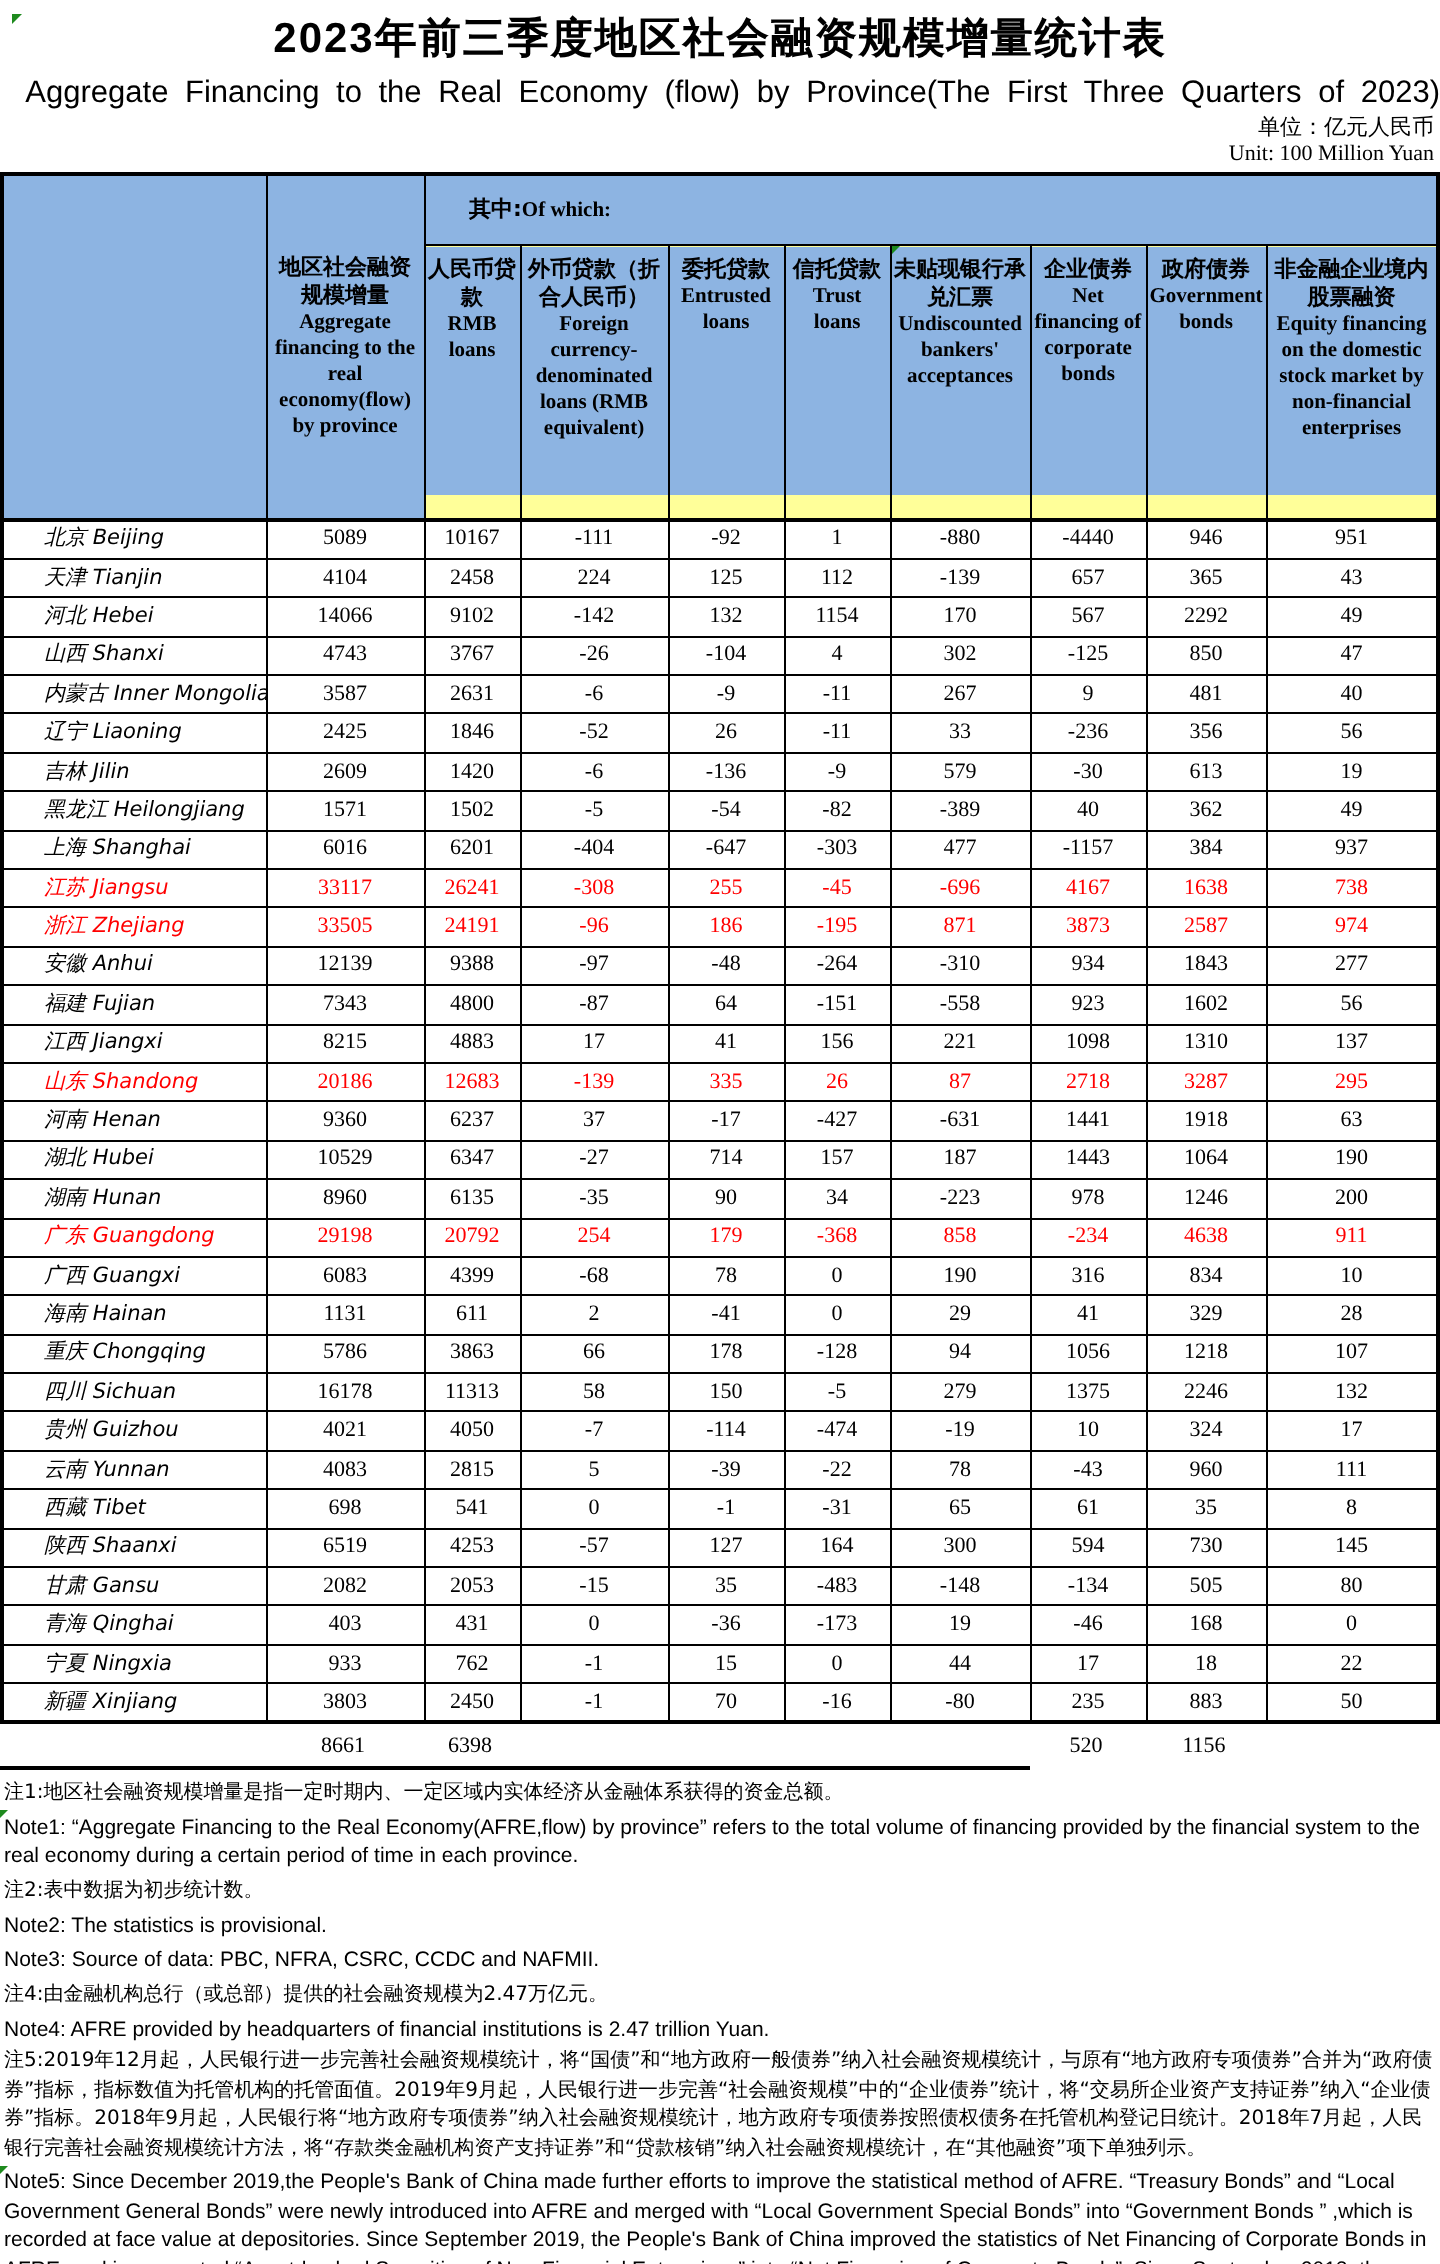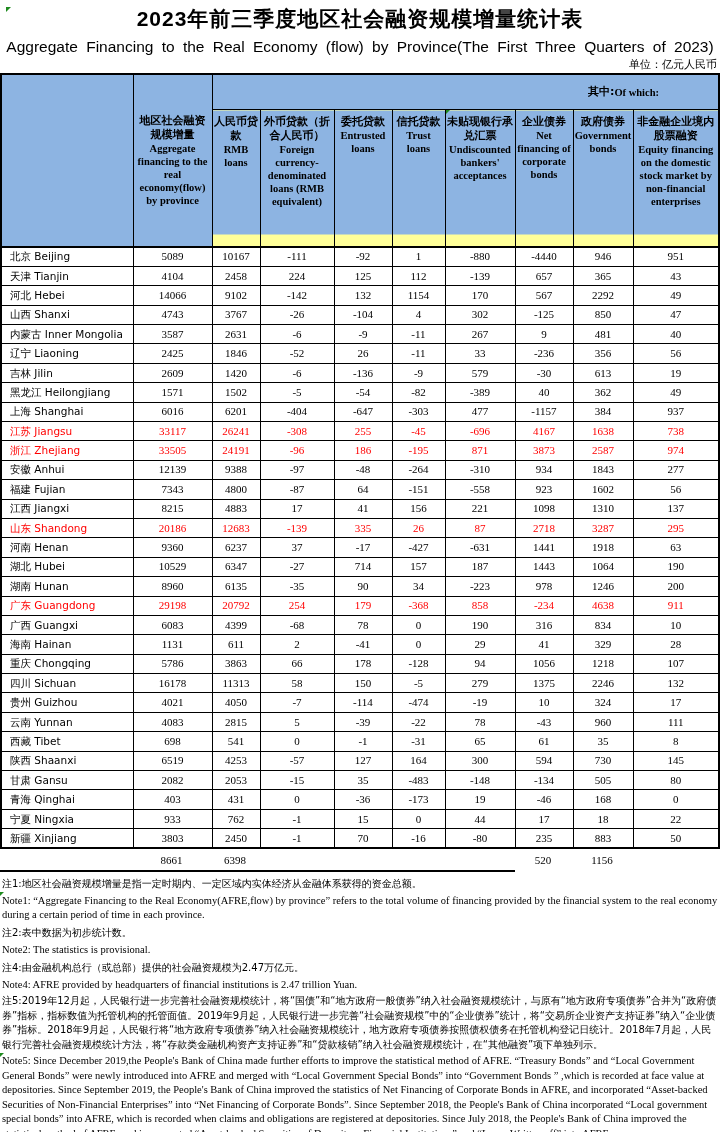--- a/index.html
+++ b/index.html
@@ -4,75 +4,76 @@
 <style>
   html,body{margin:0;padding:0;}
   body{
     width:720px;height:1132px;overflow:hidden;background:#fff;position:relative;
     font-family:"Liberation Serif","DejaVu Serif",serif;color:#000;
   }
   .page-flag{position:absolute;left:6px;top:7px;width:0;height:0;
     border-top:5px solid #1e8a1e;border-right:5px solid transparent;}
   .title{margin:5px 0 0;text-align:center;font-size:21px;font-weight:bold;
     font-family:"Liberation Sans","DejaVu Sans",sans-serif;letter-spacing:1px;}
-  .subtitle{margin:5px 0 0;text-align:center;font-size:15.5px;
+  .subtitle{margin:5px 0 0;text-align:right;font-size:15.5px;
     font-family:"Liberation Sans","DejaVu Sans",sans-serif;word-spacing:4px;}
   .units{text-align:right;font-size:11px;line-height:13px;margin:2px 3px 2px 0;}
 
   table.data-table{width:720px;border-collapse:collapse;table-layout:fixed;
     border:2.5px solid #000;}
   .data-table th,.data-table td{border:1px solid #000;overflow:hidden;}
   
   thead th{font-weight:bold;vertical-align:top;padding:2px 1px;
     background:linear-gradient(to bottom,#8db4e2 calc(100% - 12px),#ffff99 calc(100% - 12px));}
   thead tr.ofwhich-row th{height:30px;vertical-align:middle;background:#8db4e2;}
   thead tr.ofwhich-row th.span-head{background:#8db4e2;}
   thead th.rowspan2{vertical-align:middle;
     background:linear-gradient(to bottom,#8db4e2 calc(100% - 12px),#ffff99 calc(100% - 12px));}
   thead tr.sub-row th{height:129px;padding-top:5px;}
   .hzh{font-size:11px;line-height:14px;font-family:"DejaVu Sans",sans-serif;font-weight:bold;}
   .hen{font-size:10.5px;line-height:13px;font-family:"Liberation Serif","DejaVu Serif",serif;font-weight:bold;}
-  .ofwhich-flex{display:flex;justify-content:flex-end;align-items:center;
-    padding:0 58px 0 6px;font-size:11px;font-weight:bold;}
+  .ofwhich-flex{display:flex;justify-content:flex-start;align-items:center;
+    padding:0 58px 0 21px;font-size:11px;font-weight:bold;}
   .ofwhich-flex .hen{font-weight:bold;}
   th.undiscounted{position:relative;}
   .corner-flag{position:absolute;left:0;top:0;width:0;height:0;
     border-top:4px solid #1e8a1e;border-right:4px solid transparent;}
   
   tbody tr{height:19.4px;}
   tbody th,tbody td{font-size:11px;line-height:13px;font-weight:normal;padding:0 2px;}
-  tbody th{text-align:left;padding-left:8px;font-family:"DejaVu Sans",sans-serif;font-size:10.5px;white-space:nowrap;}
+  tbody th{text-align:left;padding-left:20px;font-family:"DejaVu Sans",sans-serif;font-size:10.5px;white-space:nowrap;font-style:italic;}
   tbody td{text-align:center;font-family:"Liberation Serif","DejaVu Serif",serif;}
   tbody tr:first-child th,tbody tr:first-child td{border-top:2px solid #000;}
   tbody tr.red th,tbody tr.red td{color:#ff0000;margin-left:20px;}
   
   .totals{display:flex;height:21px;align-items:center;font-size:11px;}
   .totals .tcell{text-align:center;}
   .tcell.c0{width:132px}.tcell.c1{width:79px}.tcell.c2{width:48px}.tcell.c3{width:74px}
   .tcell.c4{width:58px}.tcell.c5{width:53px}.tcell.c6{width:70px}.tcell.c7{width:58px}
   .tcell.c8{width:60px}.tcell.c9{width:86px}
   .totals-underline{width:515px;height:0;border-top:2px solid #000;}
   
   .notes{margin:1px 0 0 2px;}
   .note{margin:0;padding-top:4px;font-size:10.5px;line-height:14px;position:relative;}
   .note.zh{font-family:"DejaVu Sans",sans-serif;font-weight:normal;font-size:10px;}
-  .note.en{font-family:Liberation Serif, serif;padding-top:3px;}
+  .note.en{font-family:Liberation Sans, sans-serif;padding-top:3px;}
   .note.tight{padding-top:2px;line-height:14.5px;}
   .note-flag{position:absolute;left:-2px;top:1px;width:0;height:0;
     border-top:4px solid #1e8a1e;border-right:4px solid transparent;}
 </style>
 </head>
 <body>
 
 <div class="page-flag"></div>
 
 <h1 class="title">2023年前三季度地区社会融资规模增量统计表</h1>
 <div class="subtitle">Aggregate Financing to the Real Economy (flow)  by Province(The First Three Quarters of 2023)</div>
 <div class="units">
   <div>单位：亿元人民币</div>
+  <div>Unit: 100 Million Yuan</div>
 </div>
 
 <table class="data-table">
   <colgroup>
     <col style="width:132px">
       <col style="width:79px">
       <col style="width:48px">
       <col style="width:74px">
     <col style="width:58px">
       <col style="width:53px">
@@ -519,17 +520,18 @@
     <div class="tcell c8">1156</div>
     <div class="tcell c9"></div>
   </div>
 <div class="totals-underline"></div>
 
 <div class="notes">
     <p class="note zh">注1:地区社会融资规模增量是指一定时期内、一定区域内实体经济从金融体系获得的资金总额。</p>
     <p class="note en"><span class="note-flag"></span>Note1: “Aggregate Financing to the Real Economy(AFRE,flow) by province” refers to the total volume of financing provided by the financial system to the real economy during a certain period of time in each province.</p>
     <p class="note zh">注2:表中数据为初步统计数。</p>
     <p class="note en">Note2: The statistics is provisional.</p>
+    <p class="note en">Note3: Source of data: PBC, NFRA, CSRC, CCDC and NAFMII.</p>
     <p class="note zh">注4:由金融机构总行（或总部）提供的社会融资规模为2.47万亿元。</p>
     <p class="note en">Note4: AFRE provided by headquarters of financial institutions is 2.47 trillion Yuan.</p>
     <p class="note zh tight">注5:2019年12月起，人民银行进一步完善社会融资规模统计，将“国债”和“地方政府一般债券”纳入社会融资规模统计，与原有“地方政府专项债券”合并为“政府债券”指标，指标数值为托管机构的托管面值。2019年9月起，人民银行进一步完善“社会融资规模”中的“企业债券”统计，将“交易所企业资产支持证券”纳入“企业债券”指标。2018年9月起，人民银行将“地方政府专项债券”纳入社会融资规模统计，地方政府专项债券按照债权债务在托管机构登记日统计。2018年7月起，人民银行完善社会融资规模统计方法，将“存款类金融机构资产支持证券”和“贷款核销”纳入社会融资规模统计，在“其他融资”项下单独列示。</p>
     <p class="note en tight"><span class="note-flag"></span>Note5: Since December 2019,the People's Bank of China made further efforts to improve the statistical method of AFRE. “Treasury Bonds” and “Local Government General Bonds” were newly introduced into AFRE and merged with  “Local Government Special Bonds” into “Government Bonds ” ,which is recorded at face value at depositories. Since September 2019, the People's Bank of China improved the statistics of Net Financing of Corporate Bonds in AFRE, and incorporated “Asset-backed Securities of Non-Financial Enterprises” into “Net Financing of Corporate Bonds”. Since September 2018, the People's Bank of China incorporated “Local government special bonds” into AFRE, which is recorded when claims and obligations are registered at depositories. Since July 2018, the People's Bank of China improved the statistical method of AFRE, and incorporated “Asset-backed Securities of Depository Financial Institutions” and “Loans Written off” into AFRE,</p>
   </div>
 
 </body></html>

